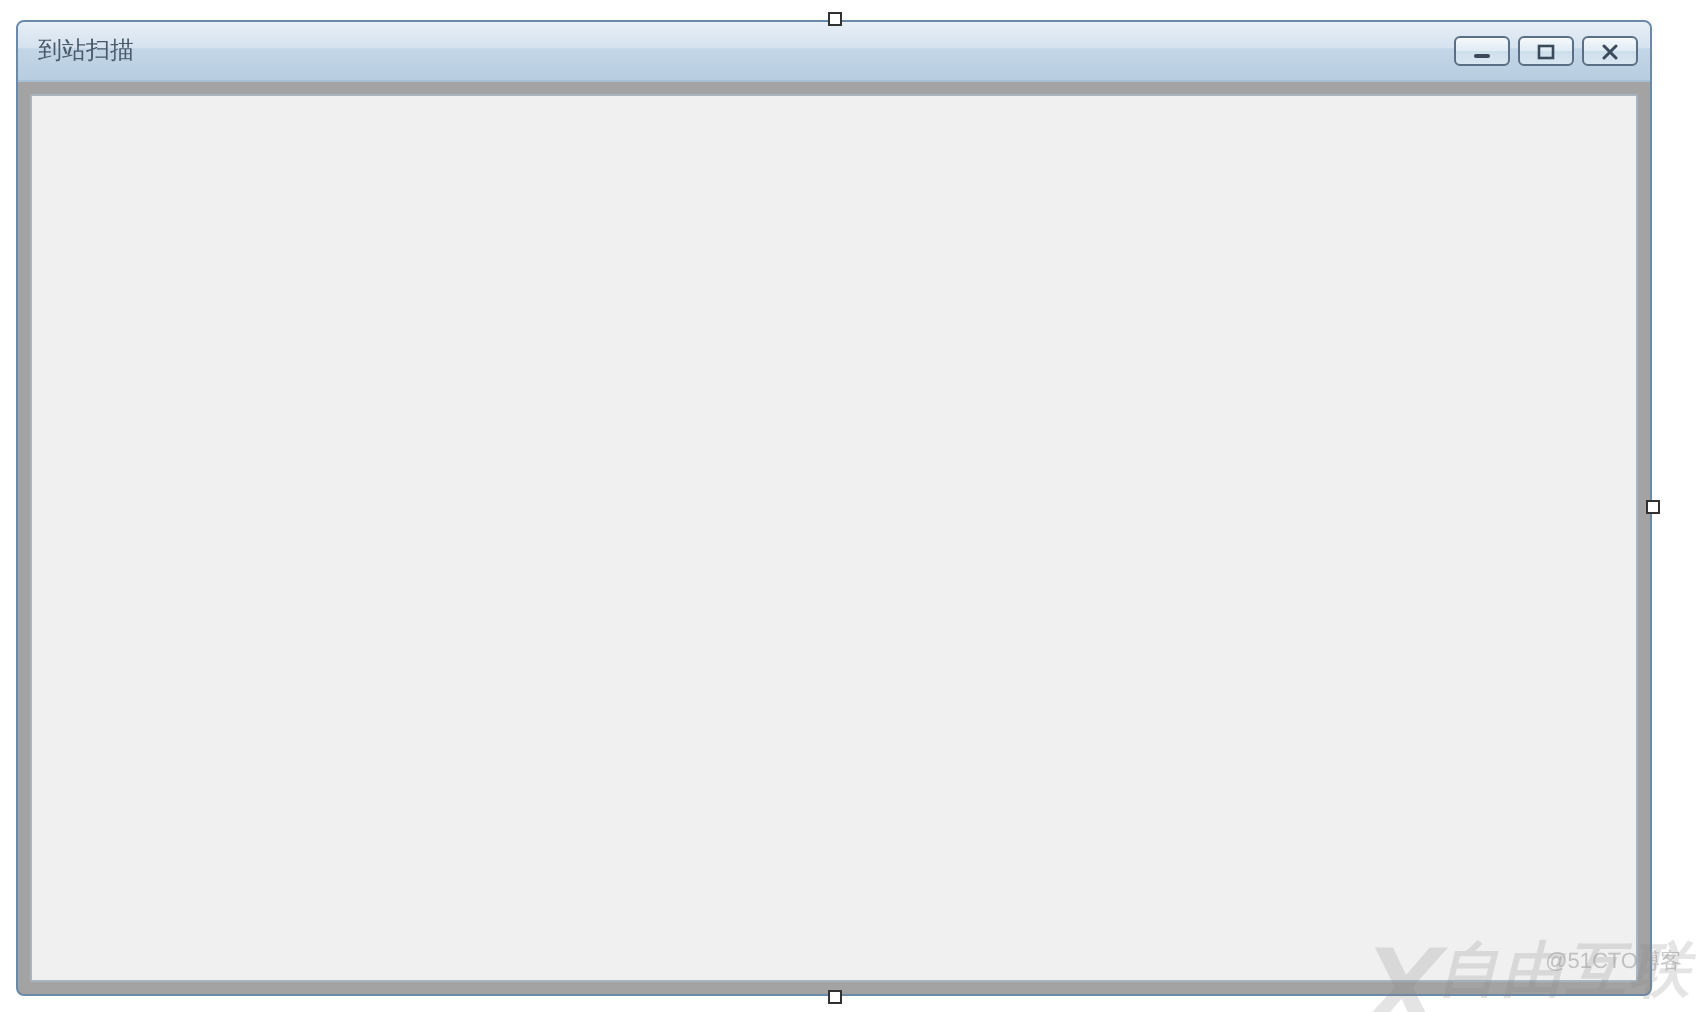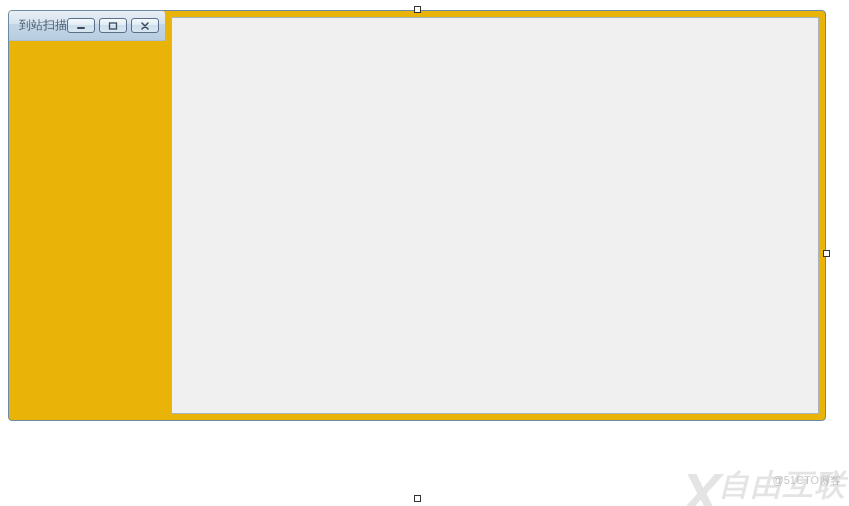--- a/index.html
+++ b/index.html
@@ -13,26 +13,26 @@
       background: #ffffff;
       position: relative;
       font-family: "Microsoft YaHei", Arial, sans-serif;
       overflow: hidden;
     }
     .window {
       position: absolute;
       left: 8px;
       top: 10px;
       width: 818px;
-      height: 411px;
+      height: 488px;
       border: 1px solid #6b8aa8;
       border-radius: 4px;
-      background: #eab308;
+      background: #a3a3a3;
       display: flex;
-      flex-direction: row;
+      flex-direction: column;
     }
     .titlebar {
       height: 30px;
       background: linear-gradient(to bottom, #e8eff6 0%, #d5e2ef 45%, #c3d6e8 46%, #b8cde0 100%);
       border-bottom: 1px solid #a8bfd4;
       border-radius: 3px 3px 0 0;
       display: flex;
       align-items: center;
       justify-content: space-between;
       padding: 0 6px 0 10px;

